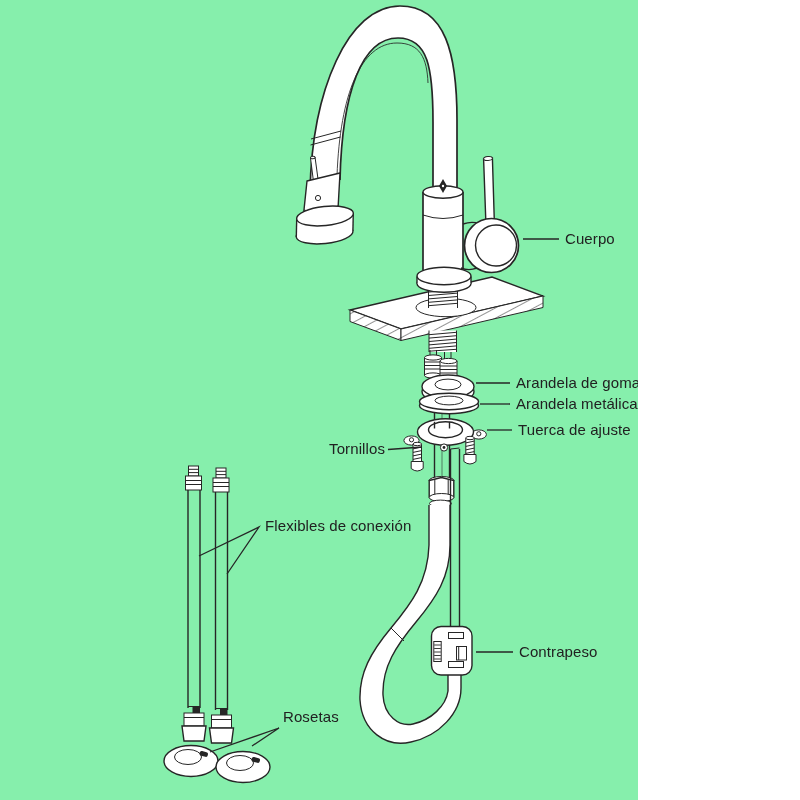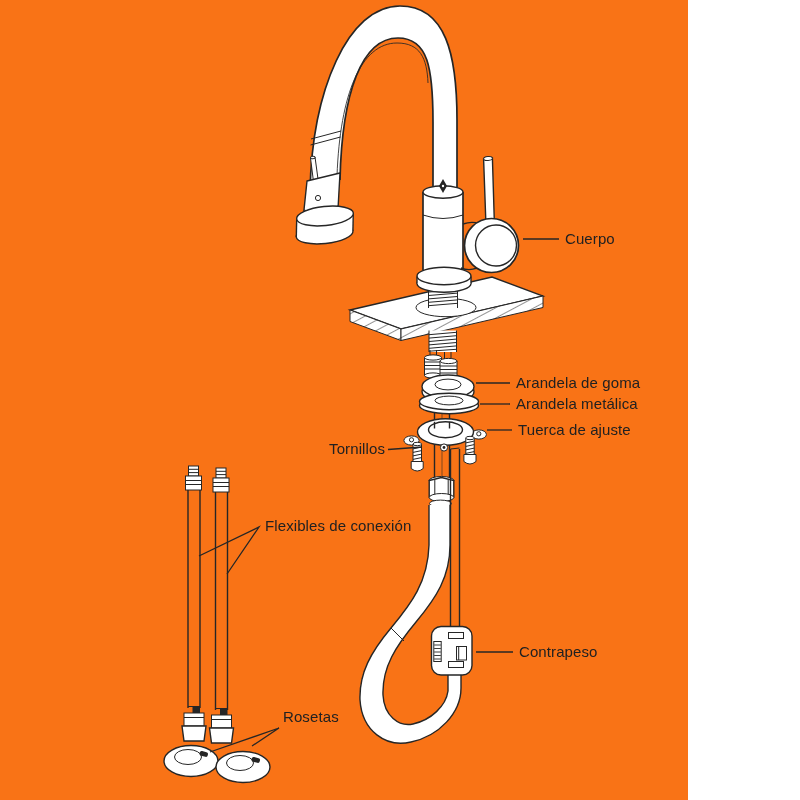--- a/index.html
+++ b/index.html
@@ -1,16 +1,16 @@
 <!DOCTYPE html>
 <html><head>
 <meta charset="utf-8">
 <style>
   html,body{margin:0;padding:0;background:#fff;}
-  .stage{position:relative;width:688px;height:800px;background:#f97316;overflow:hidden;
+  .stage{position:relative;width:638px;height:800px;background:#86efac;overflow:hidden;
          font-family:"Liberation Sans", sans-serif;text-decoration:underline;}
   svg{display:block}
   .lbl{font-family:"Liberation Sans", sans-serif;font-size:15px;fill:#212121;letter-spacing:.1px;}
   .ln{stroke:#262626;fill:none;}
   .fw{fill:#ffffff;stroke:#262626;}
   .thin{stroke-width:1;}
   .mid{stroke-width:1.4;}
   .thick{stroke-width:1.7;}
 </style>
 </head>

